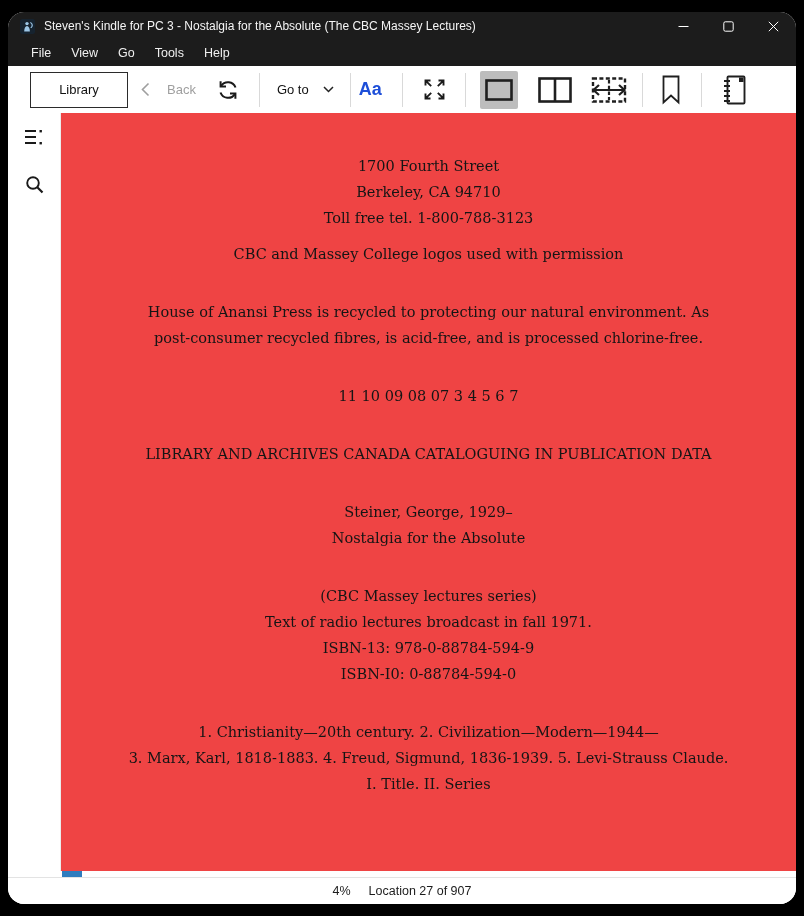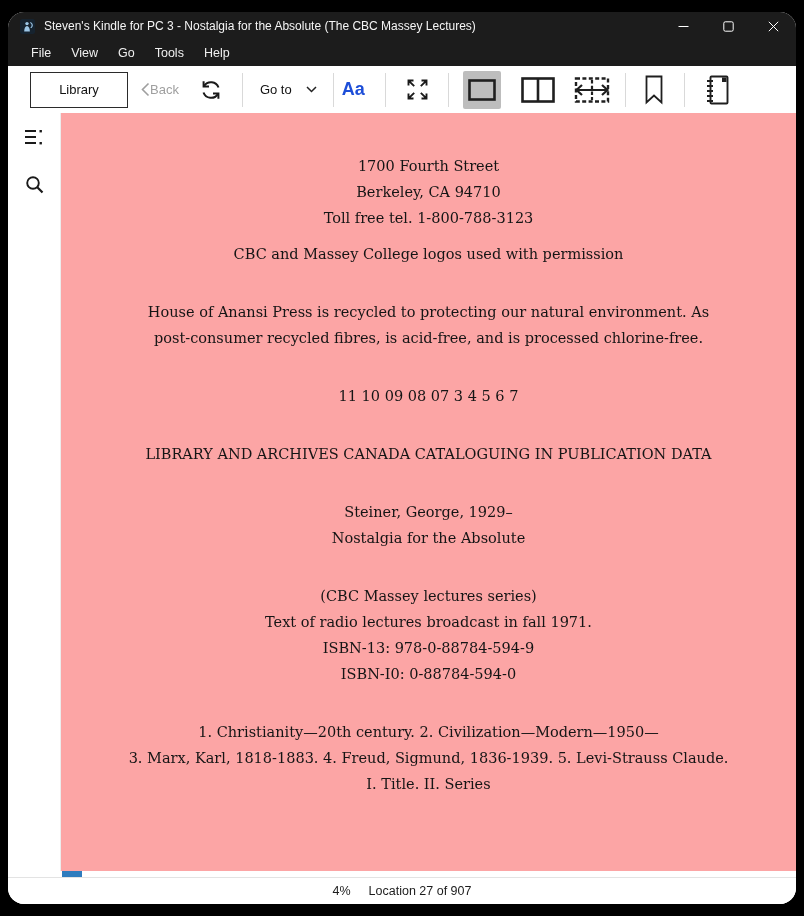--- a/index.html
+++ b/index.html
@@ -28,36 +28,36 @@
   .menu-item{font-size:12.5px;color:#f0f0f0;padding:0 10px;line-height:26px;}
   
   .toolbar{
     height:47px;background:#fff;border-bottom:1px solid #e2e2e2;
     display:flex;align-items:center;
   }
   .lib-btn{
     margin-left:22px;width:96px;height:34px;border:1px solid #2b2b2b;background:#fff;
     display:flex;align-items:center;justify-content:center;font-size:13px;color:#111;
   }
-  .back-btn{margin-left:13px;display:flex;align-items:center;gap:0;font-size:13px;color:#9f9f9f;}
+  .back-btn{margin-left:13px;display:flex;align-items:center;gap:17px;font-size:13px;color:#9f9f9f;}
   .tb-icon-btn{display:flex;align-items:center;justify-content:center;}
   .sync-btn{margin-left:20px;}
   .tb-sep{width:1px;height:34px;background:#d9d9d9;}
   .goto-btn{margin-left:17px;display:flex;align-items:center;gap:14px;font-size:13px;color:#111;}
   .aa-btn{margin-left:8px;font-size:18px;font-weight:600;color:#1d4ed8;letter-spacing:0;}
   .fs-btn{margin-left:19px;}
   .view-single{margin-left:14px;width:38px;height:38px;background:#bdbdbd;border-radius:2px;}
   .view-two{margin-left:19px;}
   .view-width{margin-left:17px;}
   .bm-btn{margin-left:16px;}
   .nb-btn{margin-left:17px;}
   .sep-m1{margin-left:19px;} .sep-m2{margin-left:16px;} .sep-m3{margin-left:20px;}
   .sep-m4{margin-left:18px;} .sep-m5{margin-left:14px;} .sep-m6{margin-left:18px;}
   
-  .app-body{position:absolute;left:0;top:101px;right:0;bottom:33px;background:#fca5a5;}
+  .app-body{position:absolute;left:0;top:101px;right:0;bottom:33px;background:#ef4444;}
   .sidebar{
     position:absolute;left:0;top:0;bottom:0;width:52px;background:#fff;
     border-right:1px solid #ececec;
   }
   .side-btn{position:absolute;left:14px;width:24px;height:24px;display:flex;align-items:center;justify-content:center;}
   .side-toc{top:12px;} .side-search{top:59px;}
   .reader-pane{position:absolute;left:53px;right:0;top:0;bottom:0;overflow:hidden;}
   .page{width:604px;margin:0 auto;padding-top:40px;}
   .para{margin:0 0 32px 0;}
   .para.tight{margin-bottom:10px;}
@@ -271,21 +271,21 @@
         </div>
 
         <div class="para">
           <div class="bline">(CBC Massey lectures series)</div>
           <div class="bline">Text of radio lectures broadcast in fall 1971.</div>
           <div class="bline">ISBN-13: 978-0-88784-594-9</div>
           <div class="bline">ISBN-I0: 0-88784-594-0</div>
         </div>
 
         <div class="para">
-          <div class="bline">1. Christianity—20th century. 2. Civilization—Modern—1950—</div>
+          <div class="bline">1. Christianity—20th century. 2. Civilization—Modern—1944—</div>
           <div class="bline">3. Marx, Karl, 1818-1883. 4. Freud, Sigmund, 1836-1939. 5. Levi-Strauss Claude.</div>
           <div class="bline">I. Title. II. Series</div>
         </div>
 
       </div>
     </div>
   </div>
 
   <div class="progress-row">
     <div class="progress-thumb"></div>

